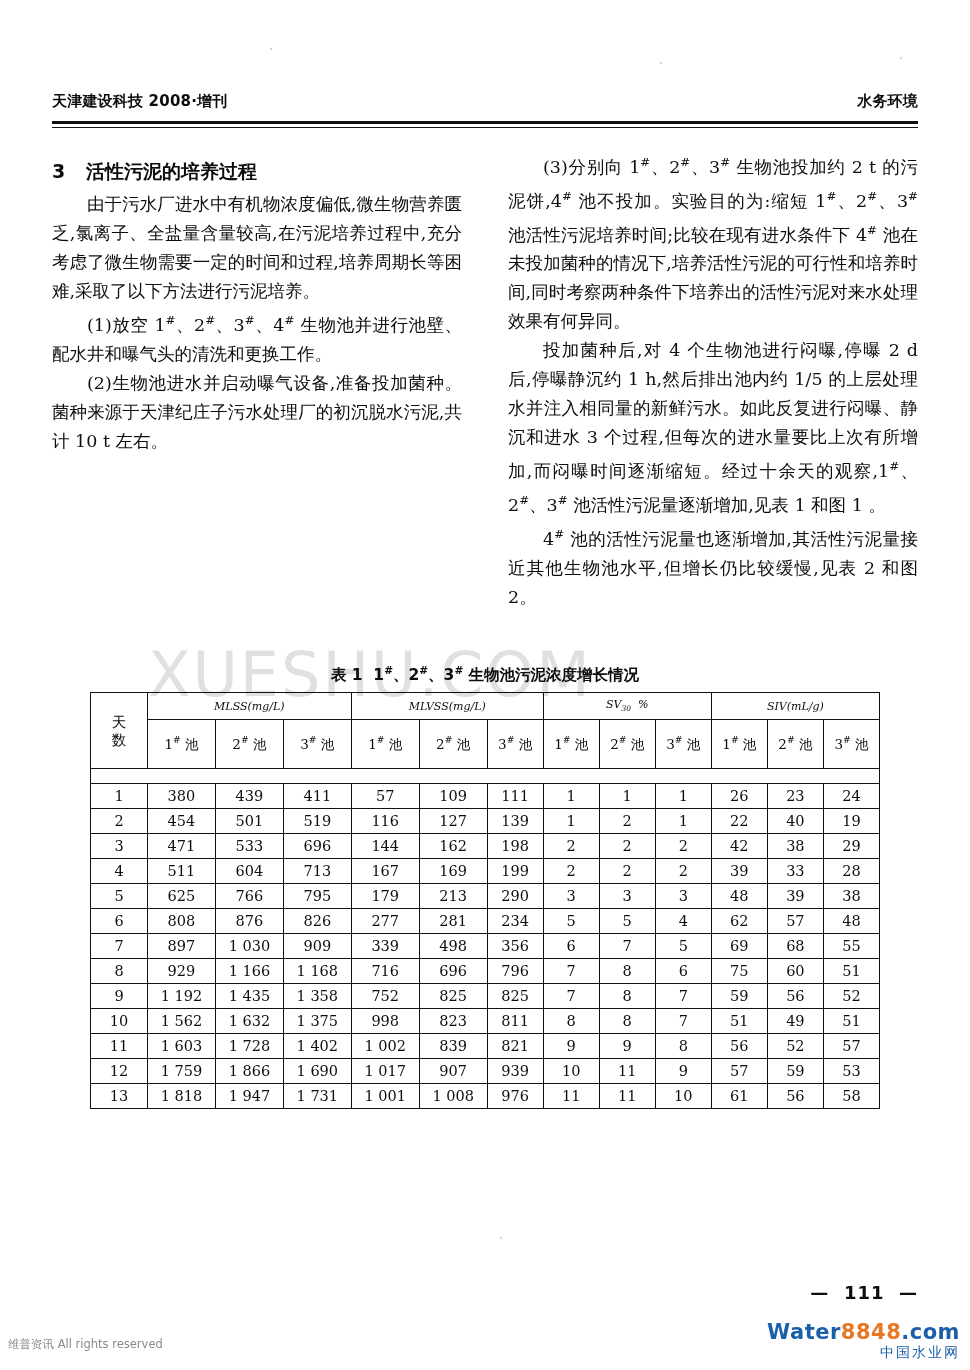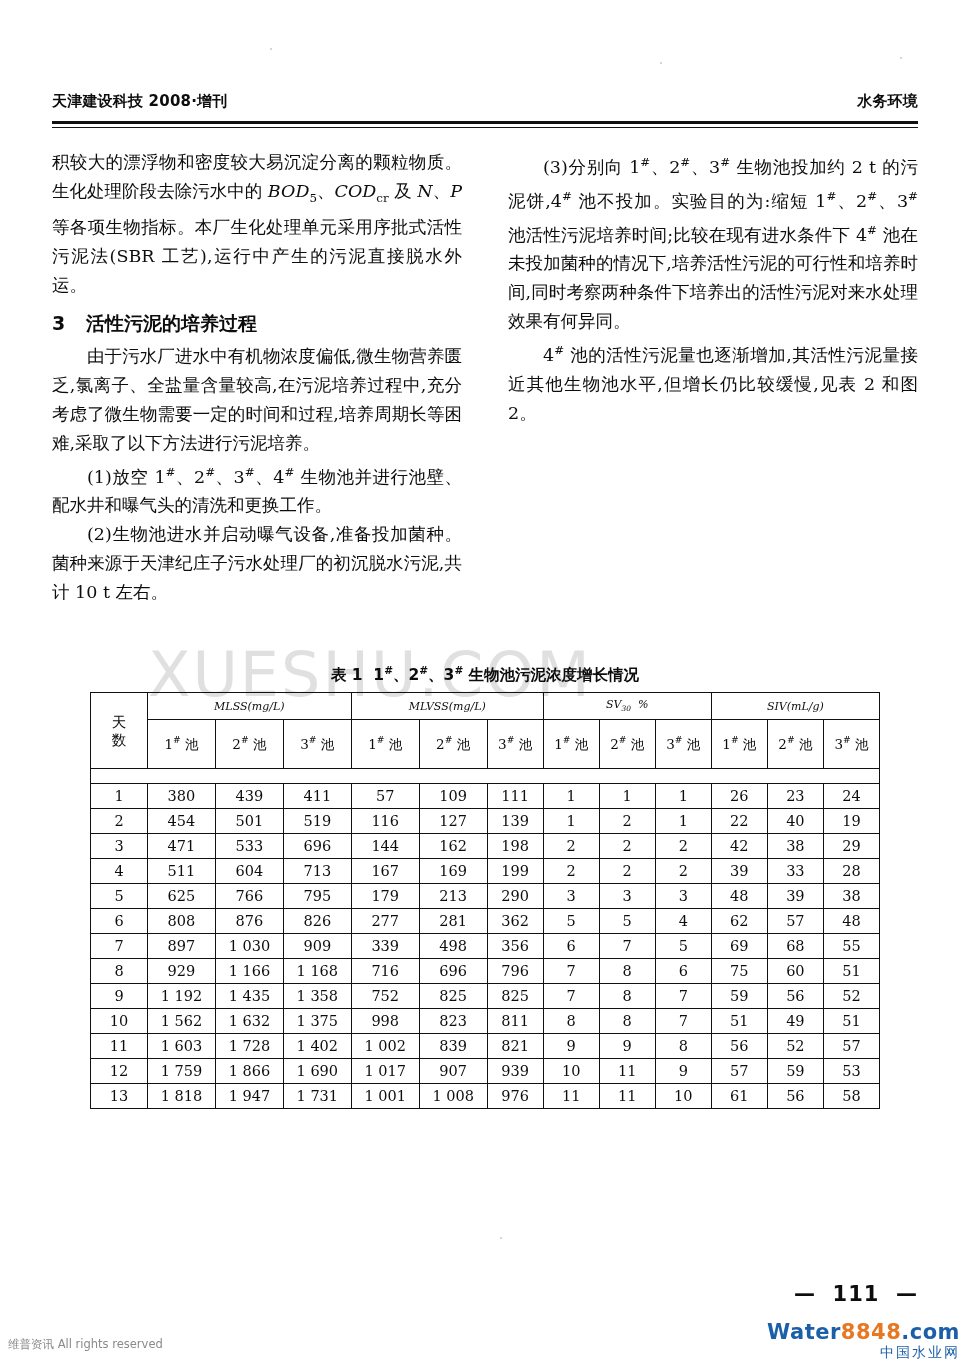--- a/index.html
+++ b/index.html
@@ -139,21 +139,21 @@
   table.data td.num { font-size: 14.5px; }
   table.data tr.spacer td { height: 14px; border-left: 1px solid #111; border-right: 1px solid #111; border-top: none; border-bottom: none; }
   .nowrap { white-space: nowrap; }
 
   
   .page-no {
     position: absolute;
     right: 52px;
     top: 1282px;
     font-family: "DejaVu Sans", "Liberation Sans", sans-serif;
-    font-size: 21px;
+    font-size: 18px;
     font-weight: bold;
     letter-spacing: 1px;
   }
   .footer-left {
     position: absolute;
     left: 8px;
     top: 1337px;
     font-family: "DejaVu Sans", "Liberation Sans", sans-serif;
     font-size: 11.5px;
     color: #8a8a8a;
@@ -192,37 +192,37 @@
 <div class="page">
 
   <div class="header">
     <div class="left">天津建设科技 2008·增刊</div>
     <div class="right">水务环境</div>
   </div>
   <div class="rule"></div>
   <div class="rule thin"></div>
 
   <div class="col left">
-    <p class="para noindent">积较大的漂浮物和密度较大易沉淀分离的颗粒物质。生化处理阶段去除污水中的 <span class="ital">BOD</span><sub>5</sub>、<span class="ital">COD</span><sub>cr</sub> 及 <span class="ital">N</span>、<span class="ital">P</span> 等各项生物指标。本厂生化处理单元采用序批式活性污泥法(SBR 工艺),运行中产生的污泥直接脱水外运。</p>
 
     <div class="sec-head">
       <span class="num">3</span>
       <span>活性污泥的培养过程</span>
     </div>
 
     <p class="para">由于污水厂进水中有机物浓度偏低,微生物营养匮乏,氯离子、全盐量含量较高,在污泥培养过程中,充分考虑了微生物需要一定的时间和过程,培养周期长等困难,采取了以下方法进行污泥培养。</p>
 
     <p class="para">(1)放空 1<sup>#</sup>、2<sup>#</sup>、3<sup>#</sup>、4<sup>#</sup> 生物池并进行池壁、配水井和曝气头的清洗和更换工作。</p>
 
     <p class="para">(2)生物池进水并启动曝气设备,准备投加菌种。菌种来源于天津纪庄子污水处理厂的初沉脱水污泥,共计 10 t 左右。</p>
   </div>
 
   <div class="col right">
     <p class="para">(3)分别向 1<sup>#</sup>、2<sup>#</sup>、3<sup>#</sup> 生物池投加约 2 t 的污泥饼,4<sup>#</sup> 池不投加。实验目的为:缩短 1<sup>#</sup>、2<sup>#</sup>、3<sup>#</sup> 池活性污泥培养时间;比较在现有进水条件下 4<sup>#</sup> 池在未投加菌种的情况下,培养活性污泥的可行性和培养时间,同时考察两种条件下培养出的活性污泥对来水处理效果有何异同。</p>
 
+    <p class="para">投加菌种后,对 4 个生物池进行闷曝,停曝 2 d 后,停曝静沉约 1 h,然后排出池内约 1/5 的上层处理水并注入相同量的新鲜污水。如此反复进行闷曝、静沉和进水 3 个过程,但每次的进水量要比上次有所增加,而闷曝时间逐渐缩短。经过十余天的观察,1<sup>#</sup>、2<sup>#</sup>、3<sup>#</sup> 池活性污泥量逐渐增加,见表 1 和图 1 。</p>
 
     <p class="para">4<sup>#</sup> 池的活性污泥量也逐渐增加,其活性污泥量接近其他生物池水平,但增长仍比较缓慢,见表 2 和图 2。</p>
   </div>
 
   <div class="watermark">XUESHU.COM</div>
 
   <div class="table-caption">
     <span>表 1</span>&nbsp;&nbsp;1<sup>#</sup>、2<sup>#</sup>、3<sup>#</sup> 生物池污泥浓度增长情况
   </div>
 
@@ -329,21 +329,21 @@
           <td class="num nowrap">39</td>
           <td class="num nowrap">38</td>
         </tr>
         <tr>
           <td class="num">6</td>
           <td class="num nowrap">808</td>
           <td class="num nowrap">876</td>
           <td class="num nowrap">826</td>
           <td class="num nowrap">277</td>
           <td class="num nowrap">281</td>
-          <td class="num nowrap">362</td>
+          <td class="num nowrap">234</td>
           <td class="num nowrap">5</td>
           <td class="num nowrap">5</td>
           <td class="num nowrap">4</td>
           <td class="num nowrap">62</td>
           <td class="num nowrap">57</td>
           <td class="num nowrap">48</td>
         </tr>
         <tr>
           <td class="num">7</td>
           <td class="num nowrap">897</td>

